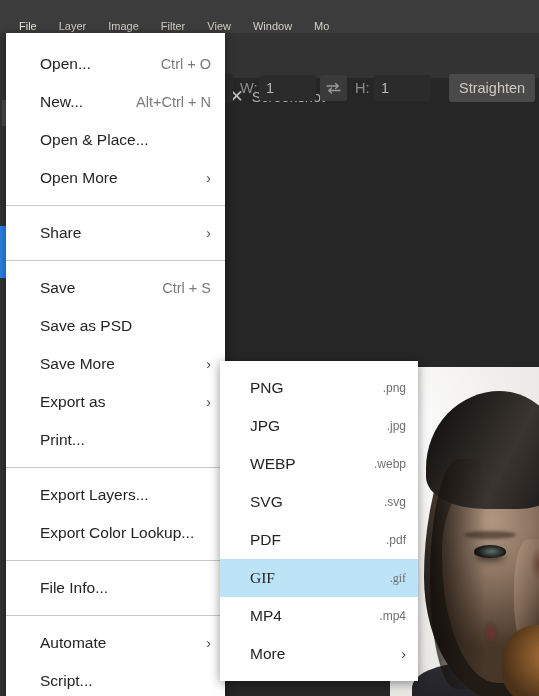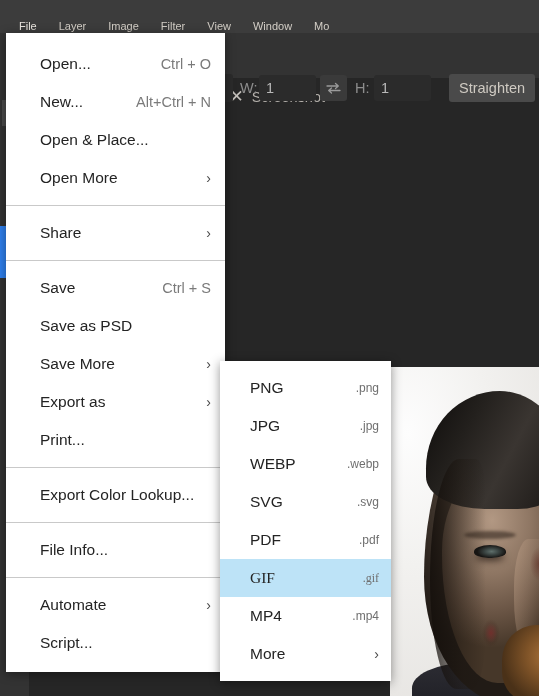--- a/index.html
+++ b/index.html
@@ -296,21 +296,21 @@
     box-shadow: 0 2px 10px rgba(0,0,0,0.42);
     z-index: 50;
   }
   #file-menu {
     left: 6px; top: 33px;
     width: 219px;
     padding: 12px 0 10px 0;
   }
   #export-menu {
     left: 220px; top: 361px;
-    width: 171px;
+    width: 198px;
     padding: 8px 0 8px 0;
   }
   .mi {
     position: relative;
     display: flex;
     align-items: center;
     height: 38px;
     padding: 0 14px 0 34px;
     color: #242424;
     font-size: 15.5px;
@@ -460,20 +460,23 @@
       </div>
       <div class="mi">
         <span class="mi-label">Export as</span>
         <span class="mi-arrow">›</span>
       </div>
       <div class="mi">
         <span class="mi-label">Print...</span>
       </div>
       <div class="sep"></div>
       <div class="mi">
+        <span class="mi-label">Export Layers...</span>
+      </div>
+      <div class="mi">
         <span class="mi-label">Export Color Lookup...</span>
       </div>
       <div class="sep"></div>
       <div class="mi">
         <span class="mi-label">File Info...</span>
       </div>
       <div class="sep"></div>
       <div class="mi">
         <span class="mi-label">Automate</span>
         <span class="mi-arrow">›</span>

